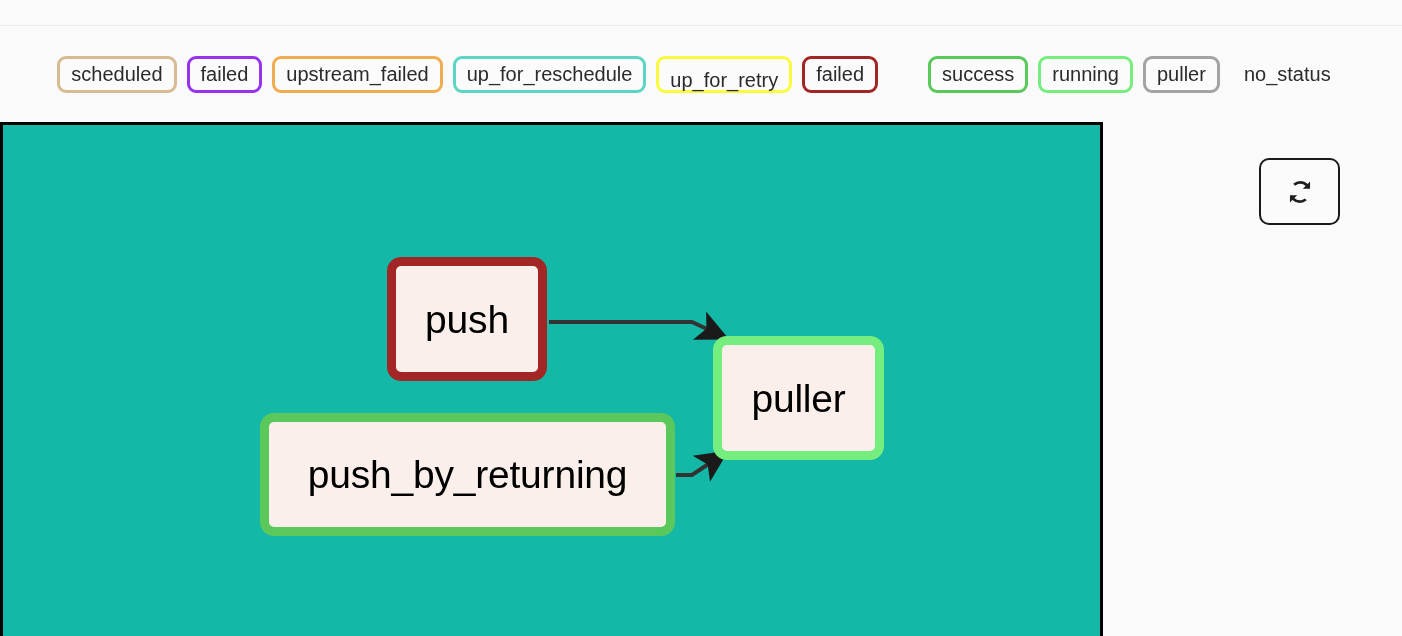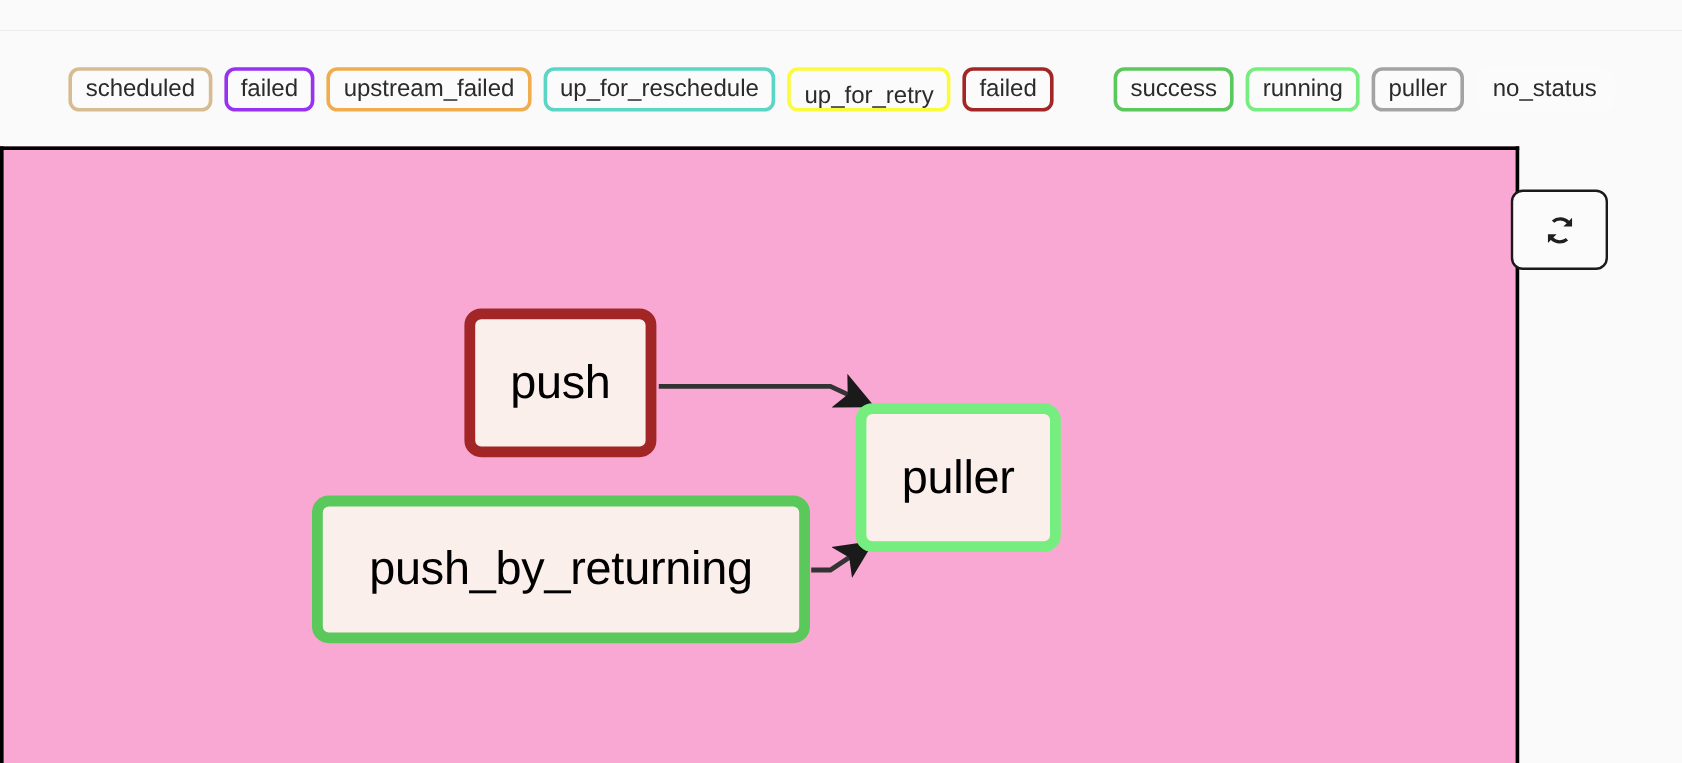--- a/index.html
+++ b/index.html
@@ -57,23 +57,23 @@
     box-sizing: border-box;
     cursor: pointer;
     user-select: none;
   }
 
   
   #graph-panel {
     position: absolute;
     left: 0;
     top: 122px;
-    width: 1266px;
+    width: 1103px;
     height: 514px;
-    background: #f9a8d4;
+    background: #14b8a6;
     border: 3px solid #000000;
     border-bottom: none;
     border-left: none;
     box-sizing: border-box;
     overflow: hidden;
   }
   #graph-left-border {
     position: absolute;
     left: 0;
     top: 122px;

